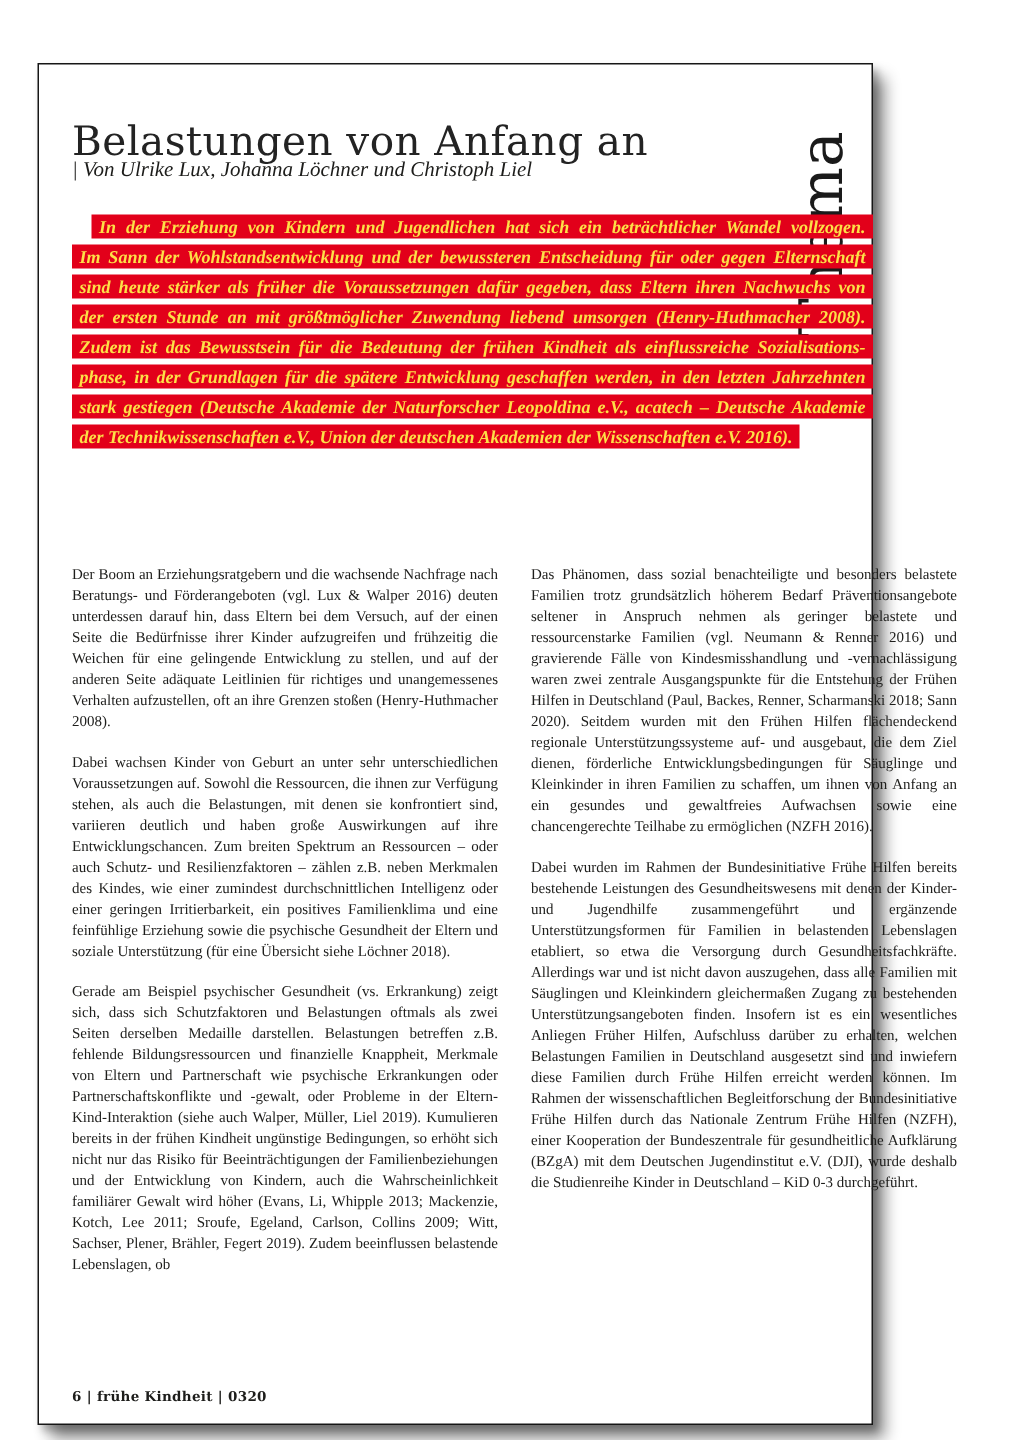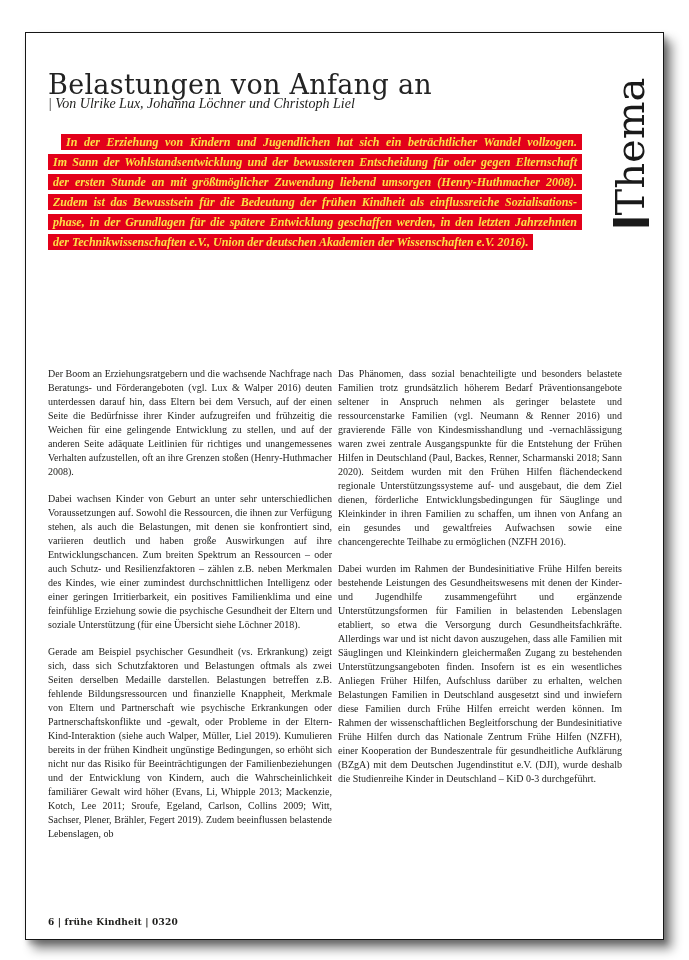--- a/index.html
+++ b/index.html
@@ -7,22 +7,22 @@
   html, body { margin: 0; padding: 0; }
   body {
     width: 689px; height: 960px;
     background: #ffffff;
     position: relative;
     font-family: "Liberation Serif", serif;
     color: var(--ink);
     overflow: hidden;
   }
   .page {
-    position: absolute; left: 25px; top: 32px;
-    width: 639px; height: 908px;
+    position: absolute; left: 25px; top: 42px;
+    width: 557px; height: 908px;
     background: #ffffff;
     border: 1.5px solid #161616;
     box-shadow: 8px 9px 10px rgba(0,0,0,0.45), 3px 4px 5px rgba(0,0,0,0.25);
   }
   .page-title {
     position: absolute; top: 18px; left: 22px;
     font-family: "DejaVu Serif", serif;
     font-size: 27px; font-weight: 400;
     color: #232323; letter-spacing: 0.3px;
     white-space: nowrap;
@@ -62,21 +62,21 @@
     font-style: italic; font-weight: bold;
     font-size: 12px; line-height: 16px;
     padding: 0 5px;
   }
   .abstract-line.first { margin-left: 13px; }
   .abstract-line.first > span { width: 521px; text-align: justify; text-align-last: justify; }
   .abstract-line.just > span { width: 534px; text-align: justify; text-align-last: justify; }
   .columns {
     position: absolute; top: 334px; left: 22px;
     width: 590px; height: 552px;
-    display: flex; gap: 6px;
+    display: flex; gap: 22px;
     overflow: hidden;
   }
   .col {
     width: 284px;
     font-size: 10px; line-height: 14px;
     text-align: justify;
     hyphens: auto;
     -webkit-hyphens: auto;
     color: var(--ink);
   }
@@ -99,23 +99,25 @@
 
   <div class="thema-wrap">
     <div class="thema-text">
       <span class="thema-bar"></span><span>Thema</span>
     </div>
   </div>
 
   <div class="abstract">
     <div class="abstract-line first"><span>In der Erziehung von Kindern und Jugendlichen hat sich ein beträchtlicher Wandel vollzogen.</span></div>
     <div class="abstract-line just"><span>Im Sann der Wohlstandsentwicklung und der bewussteren Entscheidung für oder gegen Elternschaft</span></div>
+    <div class="abstract-line just"><span>sind heute stärker als früher die Voraussetzungen dafür gegeben, dass Eltern ihren Nachwuchs von</span></div>
     <div class="abstract-line just"><span>der ersten Stunde an mit größtmöglicher Zuwendung liebend umsorgen (Henry-Huthmacher 2008).</span></div>
     <div class="abstract-line just"><span>Zudem ist das Bewusstsein für die Bedeutung der frühen Kindheit als einflussreiche Sozialisations-</span></div>
     <div class="abstract-line just"><span>phase, in der Grundlagen für die spätere Entwicklung geschaffen werden, in den letzten Jahrzehnten</span></div>
+    <div class="abstract-line just"><span>stark gestiegen (Deutsche Akademie der Naturforscher Leopoldina e.V., acatech – Deutsche Akademie</span></div>
     <div class="abstract-line last"><span>der Technikwissenschaften e.V., Union der deutschen Akademien der Wissenschaften e.V. 2016).</span></div>
   </div>
 
   <div class="columns">
     <div class="col">
       <p>Der Boom an Erziehungsratgebern und die wachsende Nachfrage nach Beratungs- und Förderangeboten (vgl. Lux &amp; Walper 2016) deuten unterdessen darauf hin, dass Eltern bei dem Versuch, auf der einen Seite die Bedürfnisse ihrer Kinder aufzugreifen und frühzeitig die Weichen für eine gelingende Entwicklung zu stellen, und auf der anderen Seite adäquate Leitlinien für richtiges und unangemessenes Verhalten aufzustellen, oft an ihre Grenzen stoßen (Henry-Huthmacher 2008).</p>
       <p>Dabei wachsen Kinder von Geburt an unter sehr unterschiedlichen Voraussetzungen auf. Sowohl die Ressourcen, die ihnen zur Verfügung stehen, als auch die Belastungen, mit denen sie konfrontiert sind, variieren deutlich und haben große Auswirkungen auf ihre Entwicklungschancen. Zum breiten Spektrum an Ressourcen – oder auch Schutz- und Resilienzfaktoren – zählen z.B. neben Merkmalen des Kindes, wie einer zumindest durchschnittlichen Intelligenz oder einer geringen Irritierbarkeit, ein positives Familienklima und eine feinfühlige Erziehung sowie die psychische Gesundheit der Eltern und soziale Unterstützung (für eine Übersicht siehe Löchner 2018).</p>
       <p>Gerade am Beispiel psychischer Gesundheit (vs. Erkrankung) zeigt sich, dass sich Schutzfaktoren und Belastungen oftmals als zwei Seiten derselben Medaille darstellen. Belastungen betreffen z.B. fehlende Bildungsressourcen und finanzielle Knappheit, Merkmale von Eltern und Partnerschaft wie psychische Erkrankungen oder Partnerschaftskonflikte und -gewalt, oder Probleme in der Eltern-Kind-Interaktion (siehe auch Walper, Müller, Liel 2019). Kumulieren bereits in der frühen Kindheit ungünstige Bedingungen, so erhöht sich nicht nur das Risiko für Beeinträchtigungen der Familienbeziehungen und der Entwicklung von Kindern, auch die Wahrscheinlichkeit familiärer Gewalt wird höher (Evans, Li, Whipple 2013; Mackenzie, Kotch, Lee 2011; Sroufe, Egeland, Carlson, Collins 2009; Witt, Sachser, Plener, Brähler, Fegert 2019). Zudem beeinflussen belastende Lebenslagen, ob</p>
     </div>
     <div class="col">

